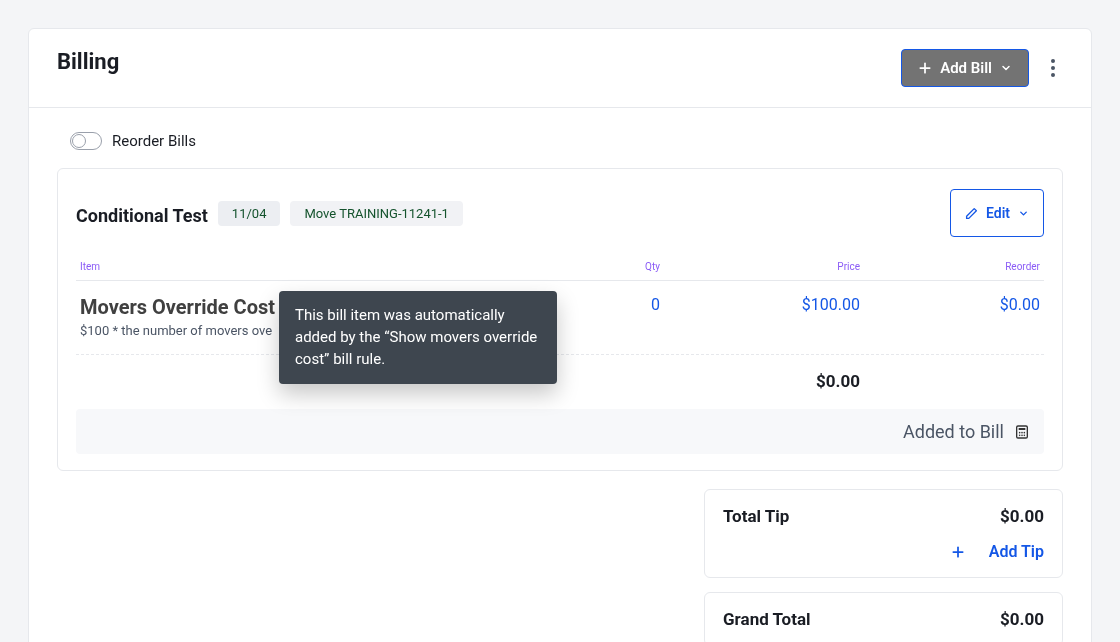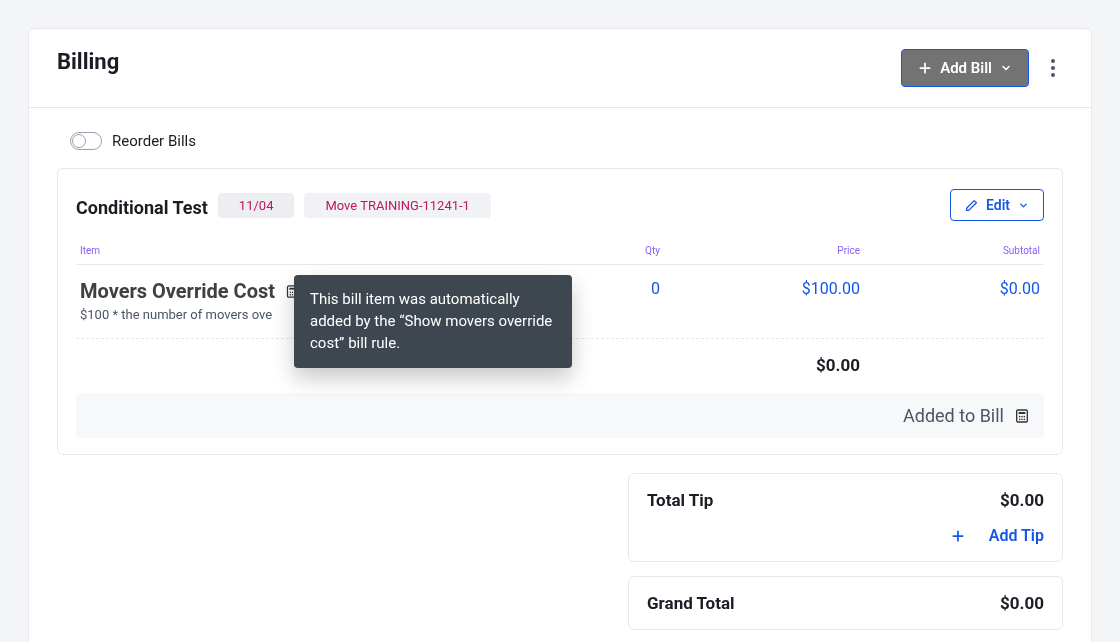--- a/index.html
+++ b/index.html
@@ -47,21 +47,21 @@
     font-size: 15px;
     font-weight: 600;
     cursor: pointer;
   }
   .btn-outline {
     background: #ffffff;
     color: #1457e6;
     border: 1.5px solid #1457e6;
   }
   .btn-outline.small {
-    height: 32px;
+    height: 48px;
     padding: 0 14px;
     font-size: 14px;
   }
   .btn-primary {
     background: #737373;
     color: #ffffff;
     border: 1.5px solid #1457e6;
   }
   .kebab {
     width: 20px;
@@ -103,22 +103,22 @@
   }
   .bill-header {
     display: flex; align-items: center; justify-content: space-between;
     margin-bottom: 16px;
   }
   .bill-header-left {
     display: flex; align-items: flex-end; gap: 10px;
   }
   .bill-title { font-size: 18px; font-weight: 700; }
   .chip {
-    background: #eceef2; color: #be185d;
-    font-size: 13px; padding: 5px 21px; border-radius: 4px;
+    background: #eceef2; color: #14532d;
+    font-size: 13px; padding: 5px 14px; border-radius: 4px;
   }
   .chip.light { background: #f1f2f5; }
   
   .tbl-head {
     display: grid;
     grid-template-columns: 1fr 90px 200px 180px;
     font-size: 10px; color: #8b5cf6;
     padding: 8px 4px;
     border-bottom: 1px solid #e6e8ec;
   }
@@ -132,21 +132,21 @@
   }
   .item-cell { position: relative; }
   .item-name-row {
     display: flex; align-items: center; gap: 10px;
   }
   .item-link { color: #404040; font-size: 20px; font-weight: 700; cursor: pointer; }
   .item-desc { color: #4b5565; font-size: 13px; margin-top: 4px; }
   .val { text-align: right; color: #1457e6; font-size: 16px; }
   .tooltip {
     position: absolute;
-    left: 214px; top: -4px;
+    left: 199px; top: -4px;
     width: 278px;
     background: #3e464f; color: #ffffff;
     font-size: 15px; line-height: 1.45;
     padding: 14px 16px;
     border-radius: 4px;
     box-shadow: 0 10px 22px rgba(0,0,0,0.22);
     z-index: 5;
   }
   .total-row {
     display: grid;
@@ -166,21 +166,21 @@
   .rule-left { }
   .rule-name { font-size: 15px; color: #1a1d24; }
   .rule-desc { font-size: 13px; color: #5b6472; margin-top: 2px; }
   .rule-right { display: flex; align-items: center; gap: 10px; color: #4b5565; font-size: 18px; }
   
   .summary-col {
     display: flex; flex-direction: column; gap: 14px;
     margin-top: 18px;
   }
   .summary-card {
-    width: 435px;
+    width: 359px;
     align-self: flex-end;
     border: 1px solid #e6e8ec;
     border-radius: 6px;
   }
   .summary-line {
     display: flex; align-items: center; justify-content: space-between;
     padding: 16px 18px;
     font-size: 17px; font-weight: 700;
   }
   .summary-action {
@@ -246,21 +246,21 @@
             <svg width="11" height="11" viewBox="0 0 24 24" fill="none" stroke="#1457e6" stroke-width="3" stroke-linecap="round" stroke-linejoin="round">
                 <polyline points="6 9 12 15 18 9"></polyline>
               </svg>
           </div>
         </div>
 
         <div class="tbl-head">
           <div>Item</div>
           <div class="r">Qty</div>
           <div class="r">Price</div>
-          <div class="r">Subtotal</div>
+          <div class="r">Reorder</div>
         </div>
 
         <div class="tbl-row">
           <div class="item-cell">
             <div class="item-name-row">
               <span class="item-link">Movers Override Cost</span>
               <svg width="15" height="15" viewBox="0 0 24 24" fill="#333">
                   <rect x="4" y="3" width="16" height="18" rx="2" fill="none" stroke="#333" stroke-width="2"></rect>
                   <rect x="7" y="6" width="10" height="3" fill="#333"></rect>
                   <circle cx="8.5" cy="13" r="1.2"></circle>

